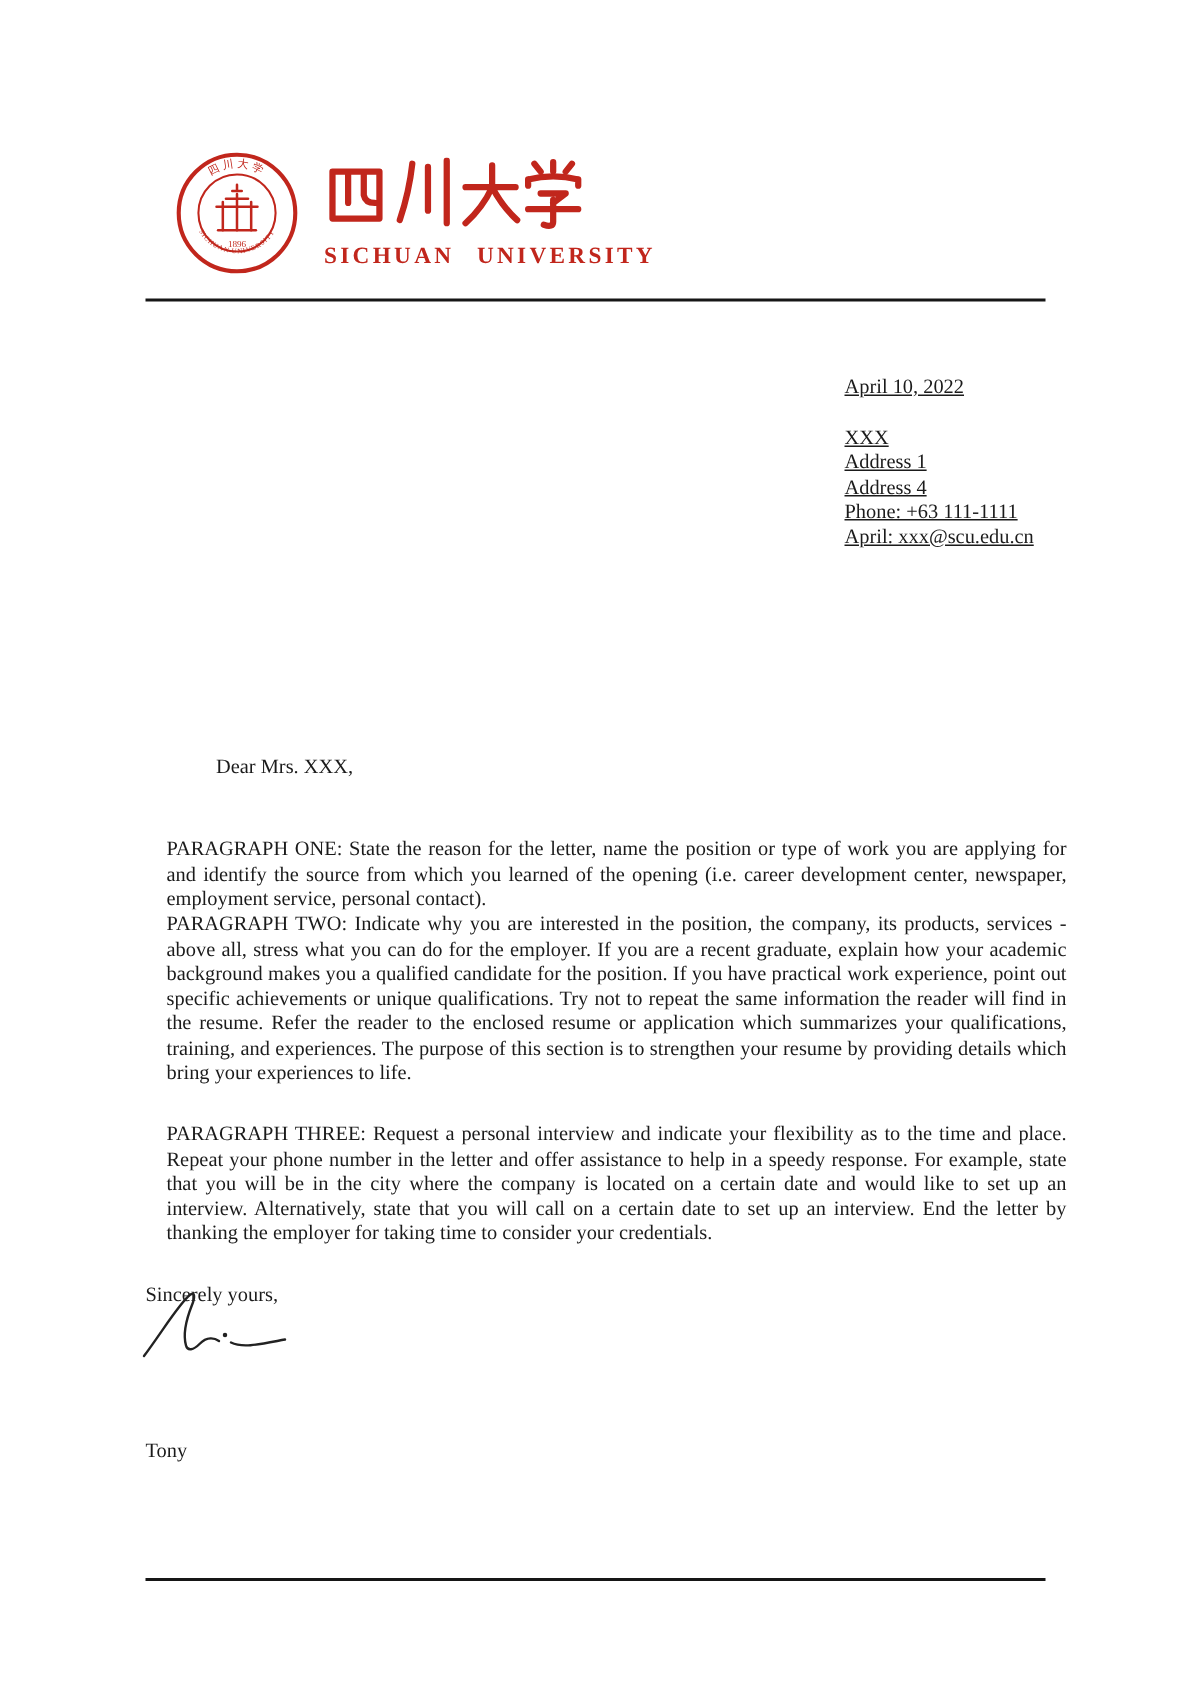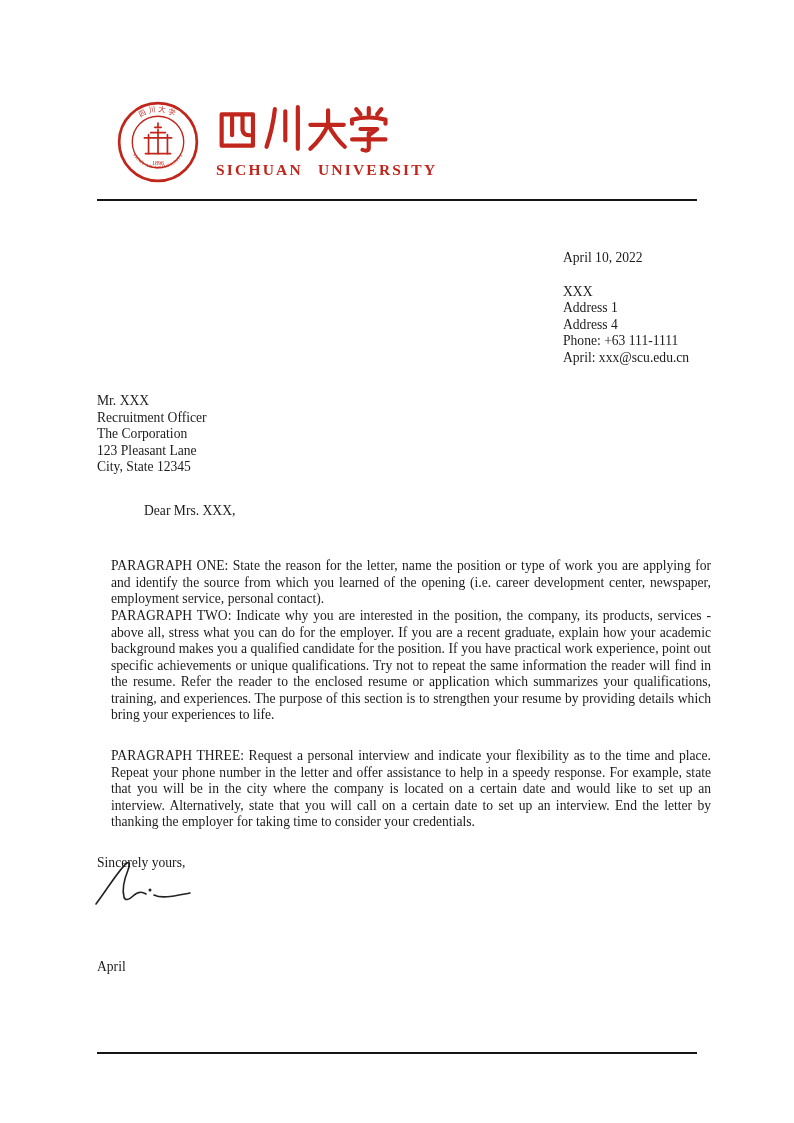--- a/index.html
+++ b/index.html
@@ -19,21 +19,21 @@
   .letterhead { display:flex; align-items:center; gap:16px; }
   .uni-en {
     font-weight:bold;
     font-size:15.5px;
     letter-spacing:2.2px;
     word-spacing:9px;
     margin-top:4px;
     color:var(--red, #c1261c);
   }
   .para { width:600px; margin:0; }
-  .addr div { white-space:nowrap; }
+  .addr div { white-space:nowrap;text-decoration:underline; }
   p.para { margin:14px; }
 </style>
 </head>
 <body>
 
 <div class="page">
 
   <div class="abs letterhead" style="top:100px; left:116px;">
 
     <svg class="red" width="84" height="84" viewBox="0 0 80 80" aria-label="SICHUAN UNIVERSITY">
@@ -92,41 +92,34 @@
 
   <div class="abs body-text addr" style="top:250px; left:563px;">
     <div style="margin-bottom:17px;">April 10, 2022</div>
     <div>XXX</div>
     <div>Address 1</div>
     <div>Address 4</div>
     <div>Phone: +63 111-1111</div>
     <div>April: xxx@scu.edu.cn</div>
   </div>
 
-  <div class="abs body-text addr" style="top:393px; left:97px;">
-    <div>Mr. XXX</div>
-    <div>Recruitment Officer</div>
-    <div>The Corporation</div>
-    <div>123 Pleasant Lane</div>
-    <div>City, State 12345</div>
-  </div>
 
   <div class="abs body-text" style="top:503px; left:97px;margin-left:47px;">Dear Mrs. XXX,</div>
 
   <p class="abs body-text justify para" style="top:544px; left:97px;">PARAGRAPH ONE: State the reason for the letter, name the position or type of work you are applying for and identify the source from which you learned of the opening (i.e. career development center, newspaper, employment service, personal contact).</p>
   <p class="abs body-text justify para" style="top:594px; left:97px;">PARAGRAPH TWO: Indicate why you are interested in the position, the company, its products, services - above all, stress what you can do for the employer. If you are a recent graduate, explain how your academic background makes you a qualified candidate for the position. If you have practical work experience, point out specific achievements or unique qualifications. Try not to repeat the same information the reader will find in the resume. Refer the reader to the enclosed resume or application which summarizes your qualifications, training, and experiences. The purpose of this section is to strengthen your resume by providing details which bring your experiences to life.</p>
   <p class="abs body-text justify para" style="top:734px; left:97px;">PARAGRAPH THREE: Request a personal interview and indicate your flexibility as to the time and place. Repeat your phone number in the letter and offer assistance to help in a speedy response. For example, state that you will be in the city where the company is located on a certain date and would like to set up an interview. Alternatively, state that you will call on a certain date to set up an interview. End the letter by thanking the employer for taking time to consider your credentials.</p>
 
   <div class="abs body-text" style="top:839px; left:97px;margin-top:16px;">Sincerely yours,</div>
 
   <svg class="abs" style="top:860px; left:94px;" width="100" height="48" viewBox="0 0 100 48">
     <g stroke="#222222" stroke-width="1.6" fill="none" stroke-linecap="round">
       <path d="M2 44 C14 28 26 8 33 3 C36 1 36 5 34 10 C30 20 28 30 30 37 C31 41 35 40 39 36 C44 31 49 32 52 34"></path>
       <path d="M60 35 C68 39 80 36 96 33"></path>
     </g>
     <circle cx="56" cy="30" r="1.5" fill="#222222"></circle>
   </svg>
 
-  <div class="abs body-text" style="top:959px; left:97px;">April</div>
+  <div class="abs body-text" style="top:959px; left:97px;">Tony</div>
 
   <div class="rule" style="top:1052px;"></div>
 
 </div>
 
 </body></html>

